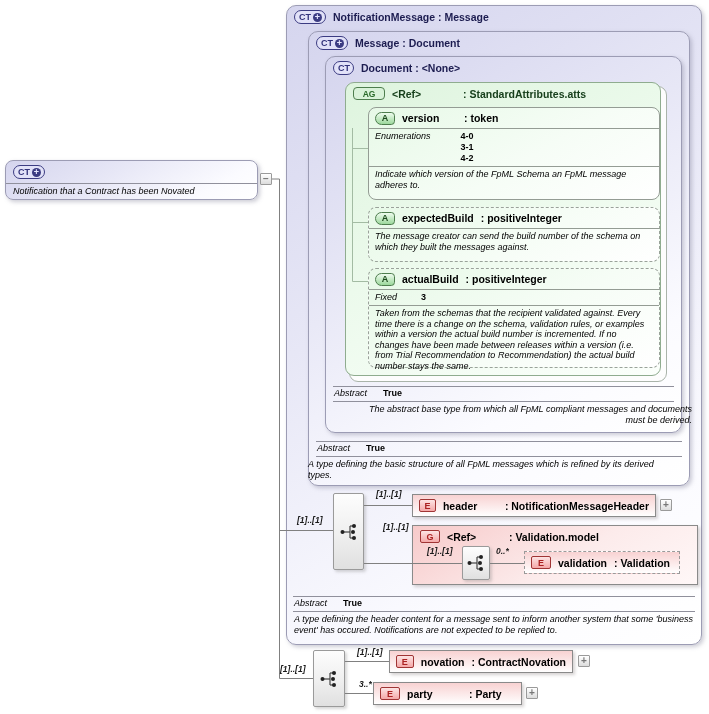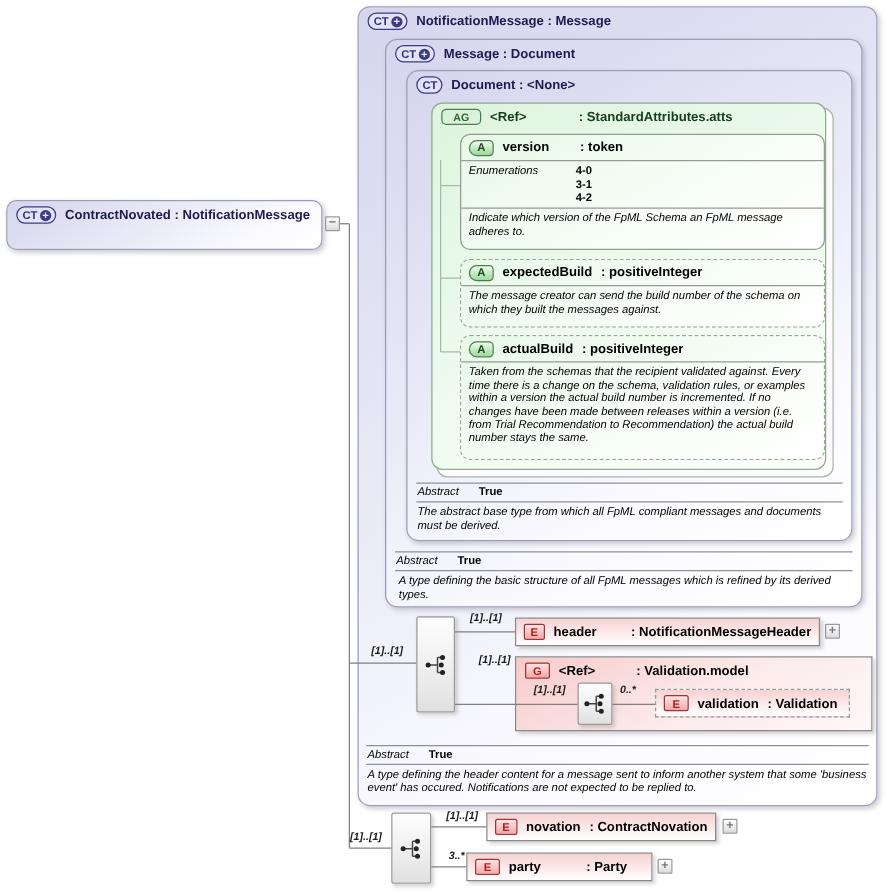--- a/index.html
+++ b/index.html
@@ -158,36 +158,40 @@
     </div>
     <div class="attr-note">The message creator can send the build number of the schema on which they built the messages against.</div>
   </div>
 
   <div class="attr-box attr-dash zt" style="left:368px;top:268px;height:100px;">
     <div class="attr-head">
       <span class="badge-a">A</span>
       <span class="name-col">actualBuild</span>
       <span>: positiveInteger</span>
     </div>
+    <div class="facts">
+      <span class="f-lbl">Fixed</span>
+      <span class="f-val">3</span>
+    </div>
     <div class="attr-note">Taken from the schemas that the recipient validated against. Every time there is a change on the schema, validation rules, or examples within a version the actual build number is incremented. If no changes have been made between releases within a version (i.e. from Trial Recommendation to Recommendation) the actual build number stays the same.</div>
   </div>
 
   <div class="hline" style="left:333px;top:386px;width:341px;"></div>
   <div class="abs-row" style="left:334px;top:388px;">
     <span class="lbl">Abstract</span><span class="val">True</span>
   </div>
   <div class="hline" style="left:333px;top:401px;width:341px;"></div>
-  <div class="note" style="left:334px;top:404px;width:340px;">The abstract base type from which all FpML compliant messages and documents must be derived.</div>
+  <div class="note" style="left:352px;top:404px;width:340px;text-align:right;">The abstract base type from which all FpML compliant messages and documents must be derived.</div>
 
   <div class="hline" style="left:316px;top:441px;width:366px;"></div>
   <div class="abs-row" style="left:317px;top:443px;">
     <span class="lbl">Abstract</span><span class="val">True</span>
   </div>
   <div class="hline" style="left:316px;top:456px;width:366px;"></div>
-  <div class="note" style="left:319px;top:459px;width:362px;">A type defining the basic structure of all FpML messages which is refined by its derived types.</div>
+  <div class="note" style="left:308px;top:459px;width:362px;">A type defining the basic structure of all FpML messages which is refined by its derived types.</div>
 
   <div class="seq" style="left:333px;top:493px;width:31px;height:77px;">
     <svg width="18" height="20" viewBox="0 0 18 20">
       <line x1="2" y1="10" x2="10" y2="10" stroke="#444" stroke-width="1.2"></line>
       <line x1="10" y1="4" x2="10" y2="16" stroke="#444" stroke-width="1.2"></line>
       <line x1="10" y1="4" x2="13" y2="4" stroke="#444" stroke-width="1.2"></line>
       <line x1="10" y1="16" x2="13" y2="16" stroke="#444" stroke-width="1.2"></line>
       <circle cx="2.5" cy="10" r="2" fill="#222"></circle>
       <circle cx="14" cy="4" r="2" fill="#222"></circle>
       <circle cx="13" cy="10" r="2" fill="#222"></circle>
@@ -234,22 +238,22 @@
   </div>
   <div class="hline" style="left:293px;top:611px;width:402px;"></div>
   <div class="note" style="left:294px;top:614px;width:400px;">A type defining the header content for a message sent to inform another system that some 'business event' has occured. Notifications are not expected to be replied to.</div>
 
   <div class="ct-box" style="left:5px;top:160px;width:253px;height:40px;border-radius:8px;">
     <div class="ct-head">
       <span class="badge-ct">
           <span>CT</span>
           <span class="plus-circle">+</span>
         </span>
-      <span>ContractNovated : NotificationMessage</span>
-    </div>
+    </div>
+    <div class="ct-note">Notification that a Contract has been Novated</div>
   </div>
   <div class="pm" style="left:260px;top:173px;">−</div>
 
   <div class="seq zt" style="left:313px;top:650px;width:32px;height:57px;">
     <svg width="18" height="20" viewBox="0 0 18 20">
       <line x1="2" y1="10" x2="10" y2="10" stroke="#444" stroke-width="1.2"></line>
       <line x1="10" y1="4" x2="10" y2="16" stroke="#444" stroke-width="1.2"></line>
       <line x1="10" y1="4" x2="13" y2="4" stroke="#444" stroke-width="1.2"></line>
       <line x1="10" y1="16" x2="13" y2="16" stroke="#444" stroke-width="1.2"></line>
       <circle cx="2.5" cy="10" r="2" fill="#222"></circle>

